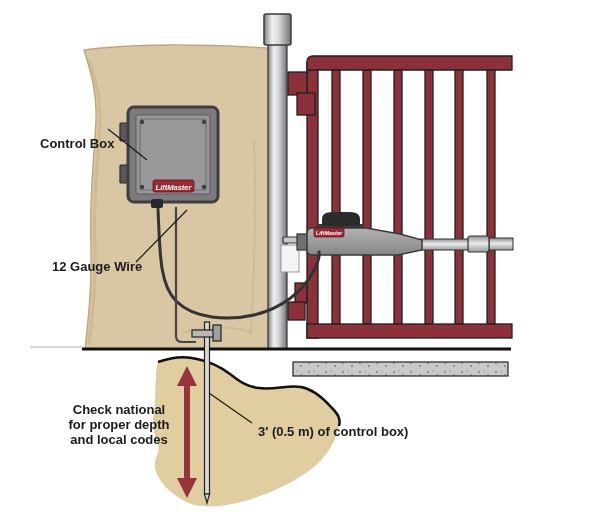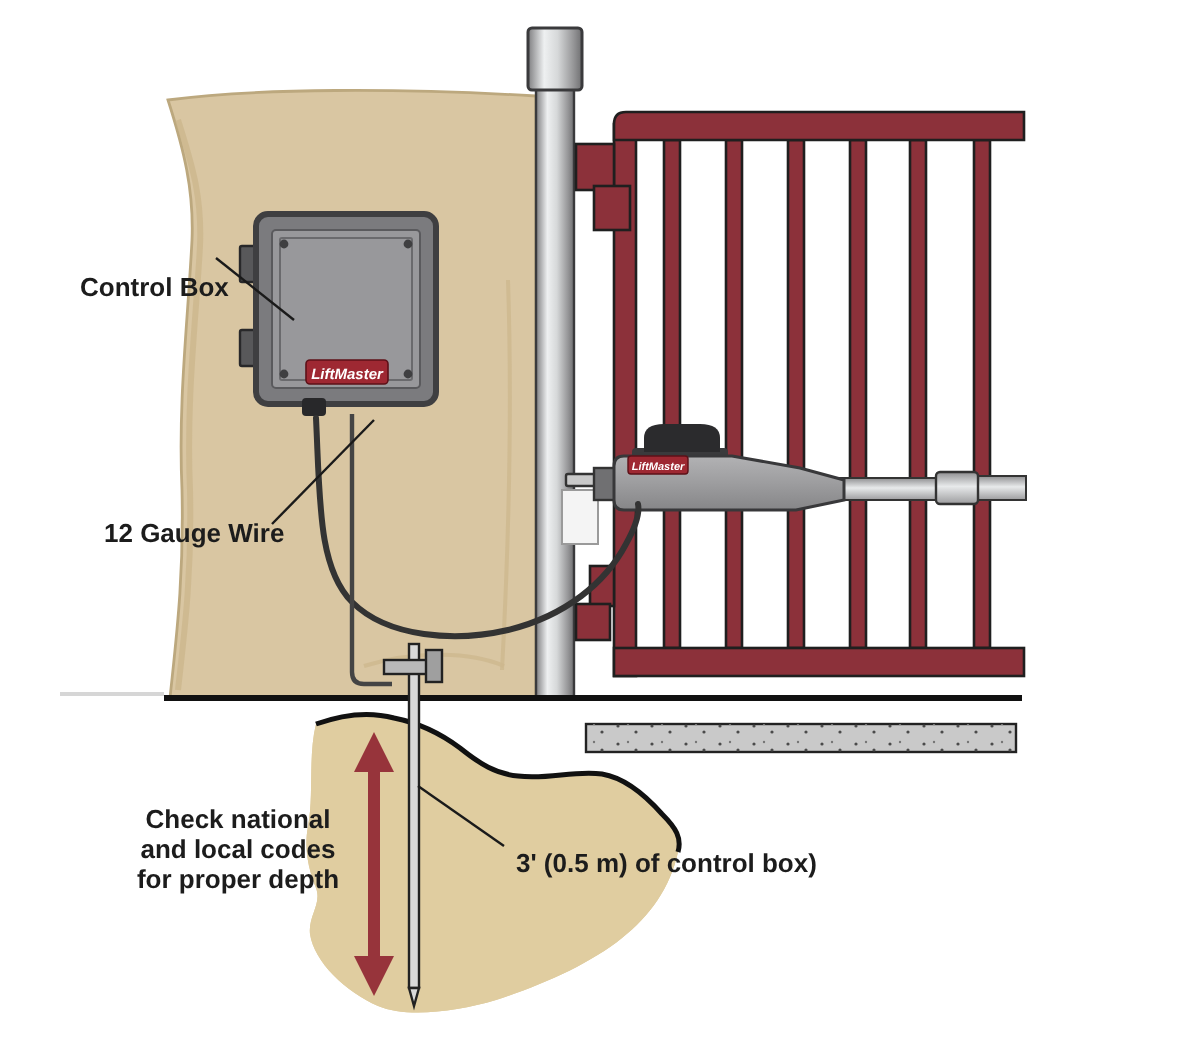--- a/index.html
+++ b/index.html
@@ -157,21 +157,21 @@
   <path d="M 136,262 L 187,210" stroke="#1a1a1a" stroke-width="1.2"></path>
   <path d="M 209,393 L 252,423" stroke="#1a1a1a" stroke-width="1.2"></path>
 </svg>
 
 <div class="lbl" id="label-control-box">Control Box</div>
 
 <div class="lbl" id="label-wire">12 Gauge Wire</div>
 
 <div class="lbl" id="label-depth">
   <span>Check national</span>
+  <span>for proper depth</span>
   <span>and local codes</span>
-  <span>for proper depth</span>
 </div>
 
 <div class="lbl" id="label-earth">
   <span>3' (0.5 m) of control box)</span>
 </div>
 
 </div>
 
 </body></html>

